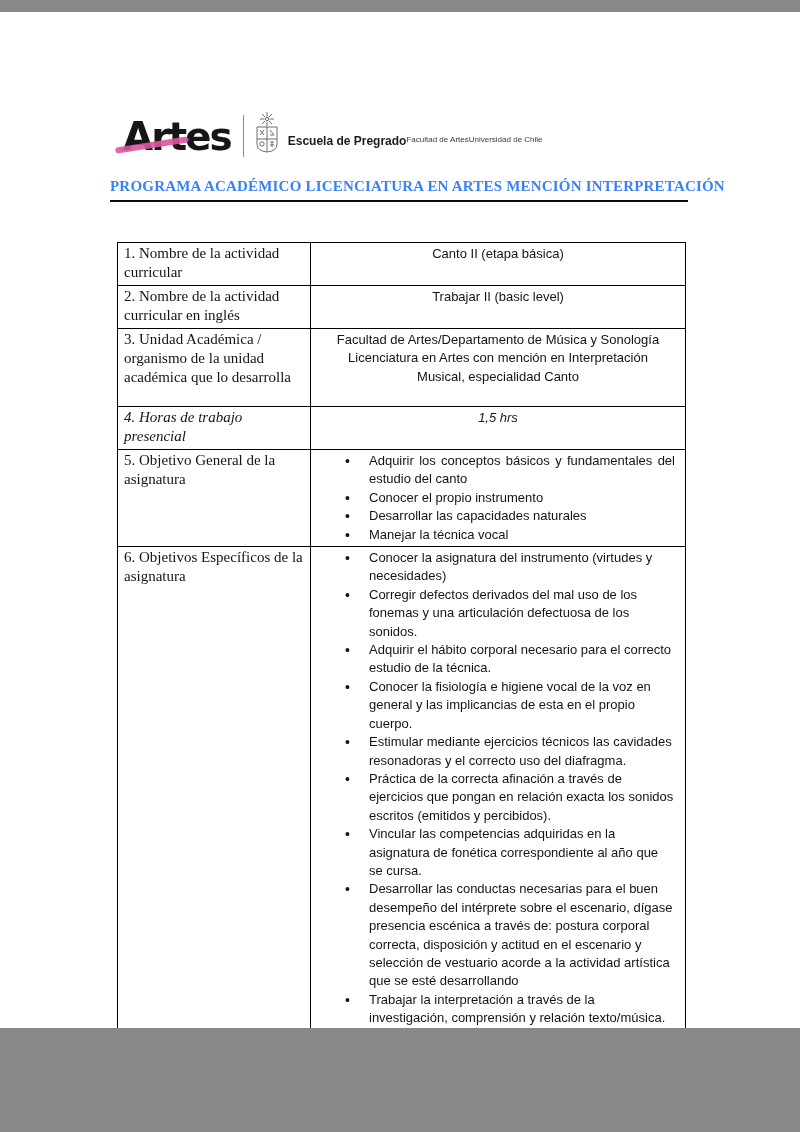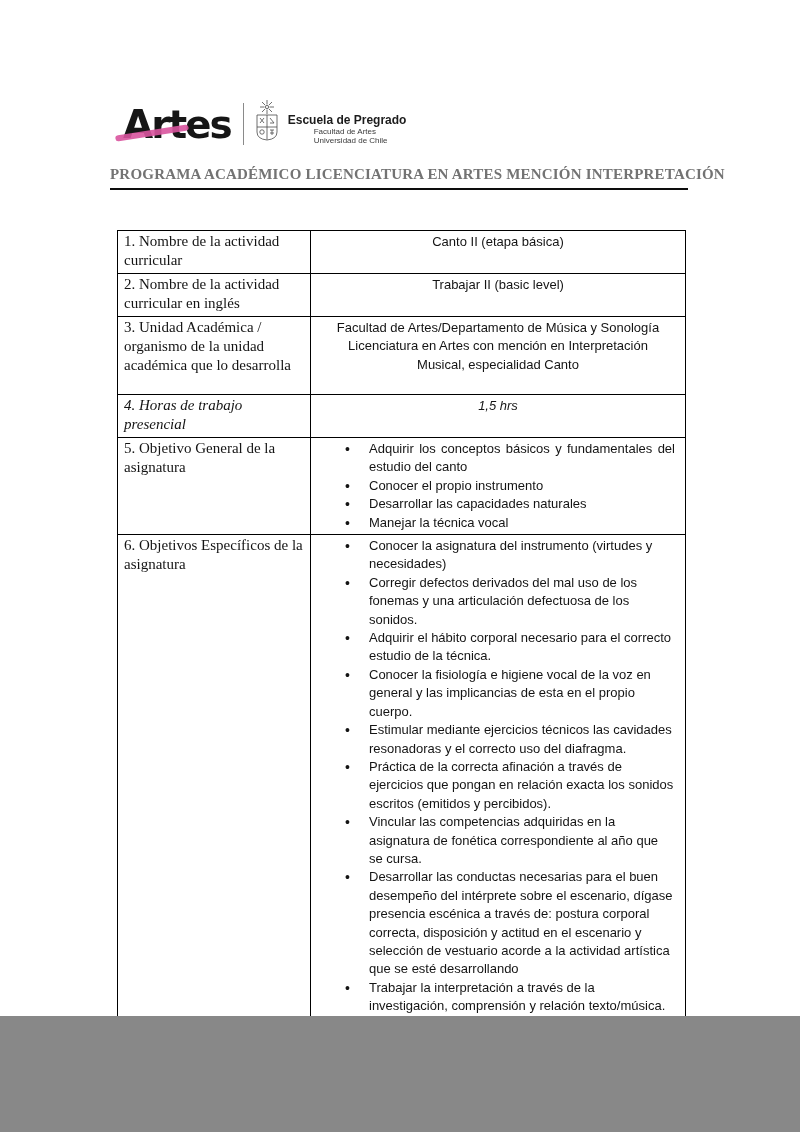--- a/index.html
+++ b/index.html
@@ -1,21 +1,21 @@
 <!DOCTYPE html>
 <html><head>
 <meta charset="utf-8">
 <style>
   * { margin: 0; padding: 0; box-sizing: border-box; }
   html, body { background: #888; }
   .page {
     position: relative;
     width: 800px;
     height: 1016px;
-    margin: 0 auto;
+    margin: 12px auto;
     background: #ffffff;
     font-family: "Liberation Serif", serif;
     color: #111;
     overflow: hidden;
   }
 
   
   .logo {
     position: absolute;
     left: 123px;
@@ -43,48 +43,47 @@
     transform: rotate(-9deg);
     opacity: 0.9;
   }
   .logo-sep {
     width: 1px;
     height: 42px;
     background: #8a8a8a;
     margin: 0 9px 0 12px;
   }
   .emblem { margin-right: 7px; margin-top: -4px; }
-  .org { display: flex; flex-direction: column; justify-content: center; margin-top: 10px; }
+  .org { display: flex; justify-content: center; margin-top: 10px; }
   .org-line1 {
     font-family: "Liberation Sans", sans-serif;
     font-weight: 700;
     font-size: 12px;
     color: #1c1c1c;
     line-height: 13px;
   }
   .org-line2, .org-line3 {
     font-family: "Liberation Sans", sans-serif;
     font-size: 8px;
     color: #3a3a3a;
     line-height: 9px;
-    padding-left: 26px;
   }
 
   
   .doc-title {
     position: absolute;
     left: 110px;
     top: 166px;
     width: 578px;
     text-align: center;
     font-family: "Liberation Serif", serif;
     font-weight: 700;
     font-size: 15px;
     letter-spacing: 0.2px;
-    color: #737373;
+    color: #3b82f6;
     white-space: nowrap;
   }
   .title-rule {
     position: absolute;
     left: 110px;
     top: 188px;
     width: 578px;
     height: 2px;
     background: #0d0d0d;
   }

